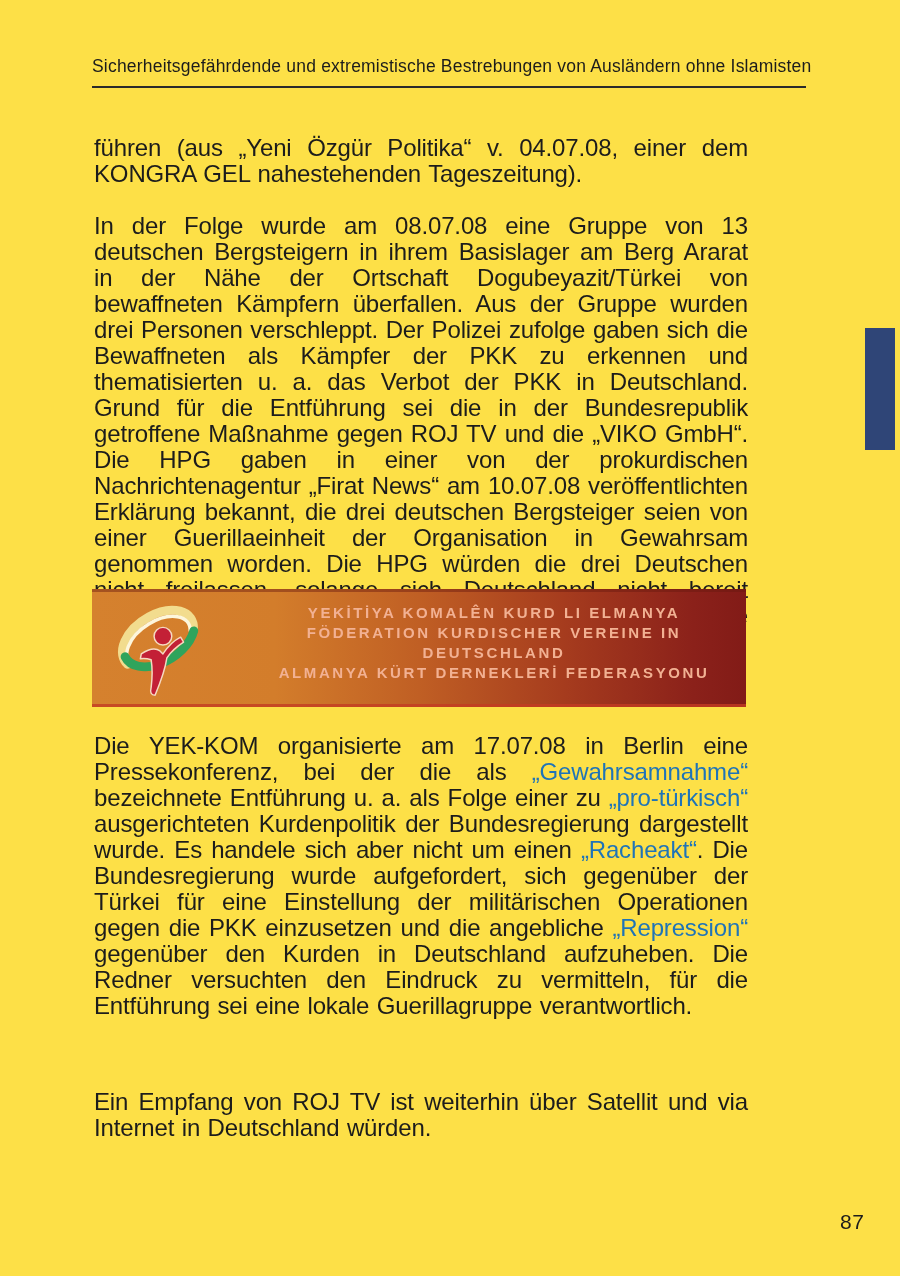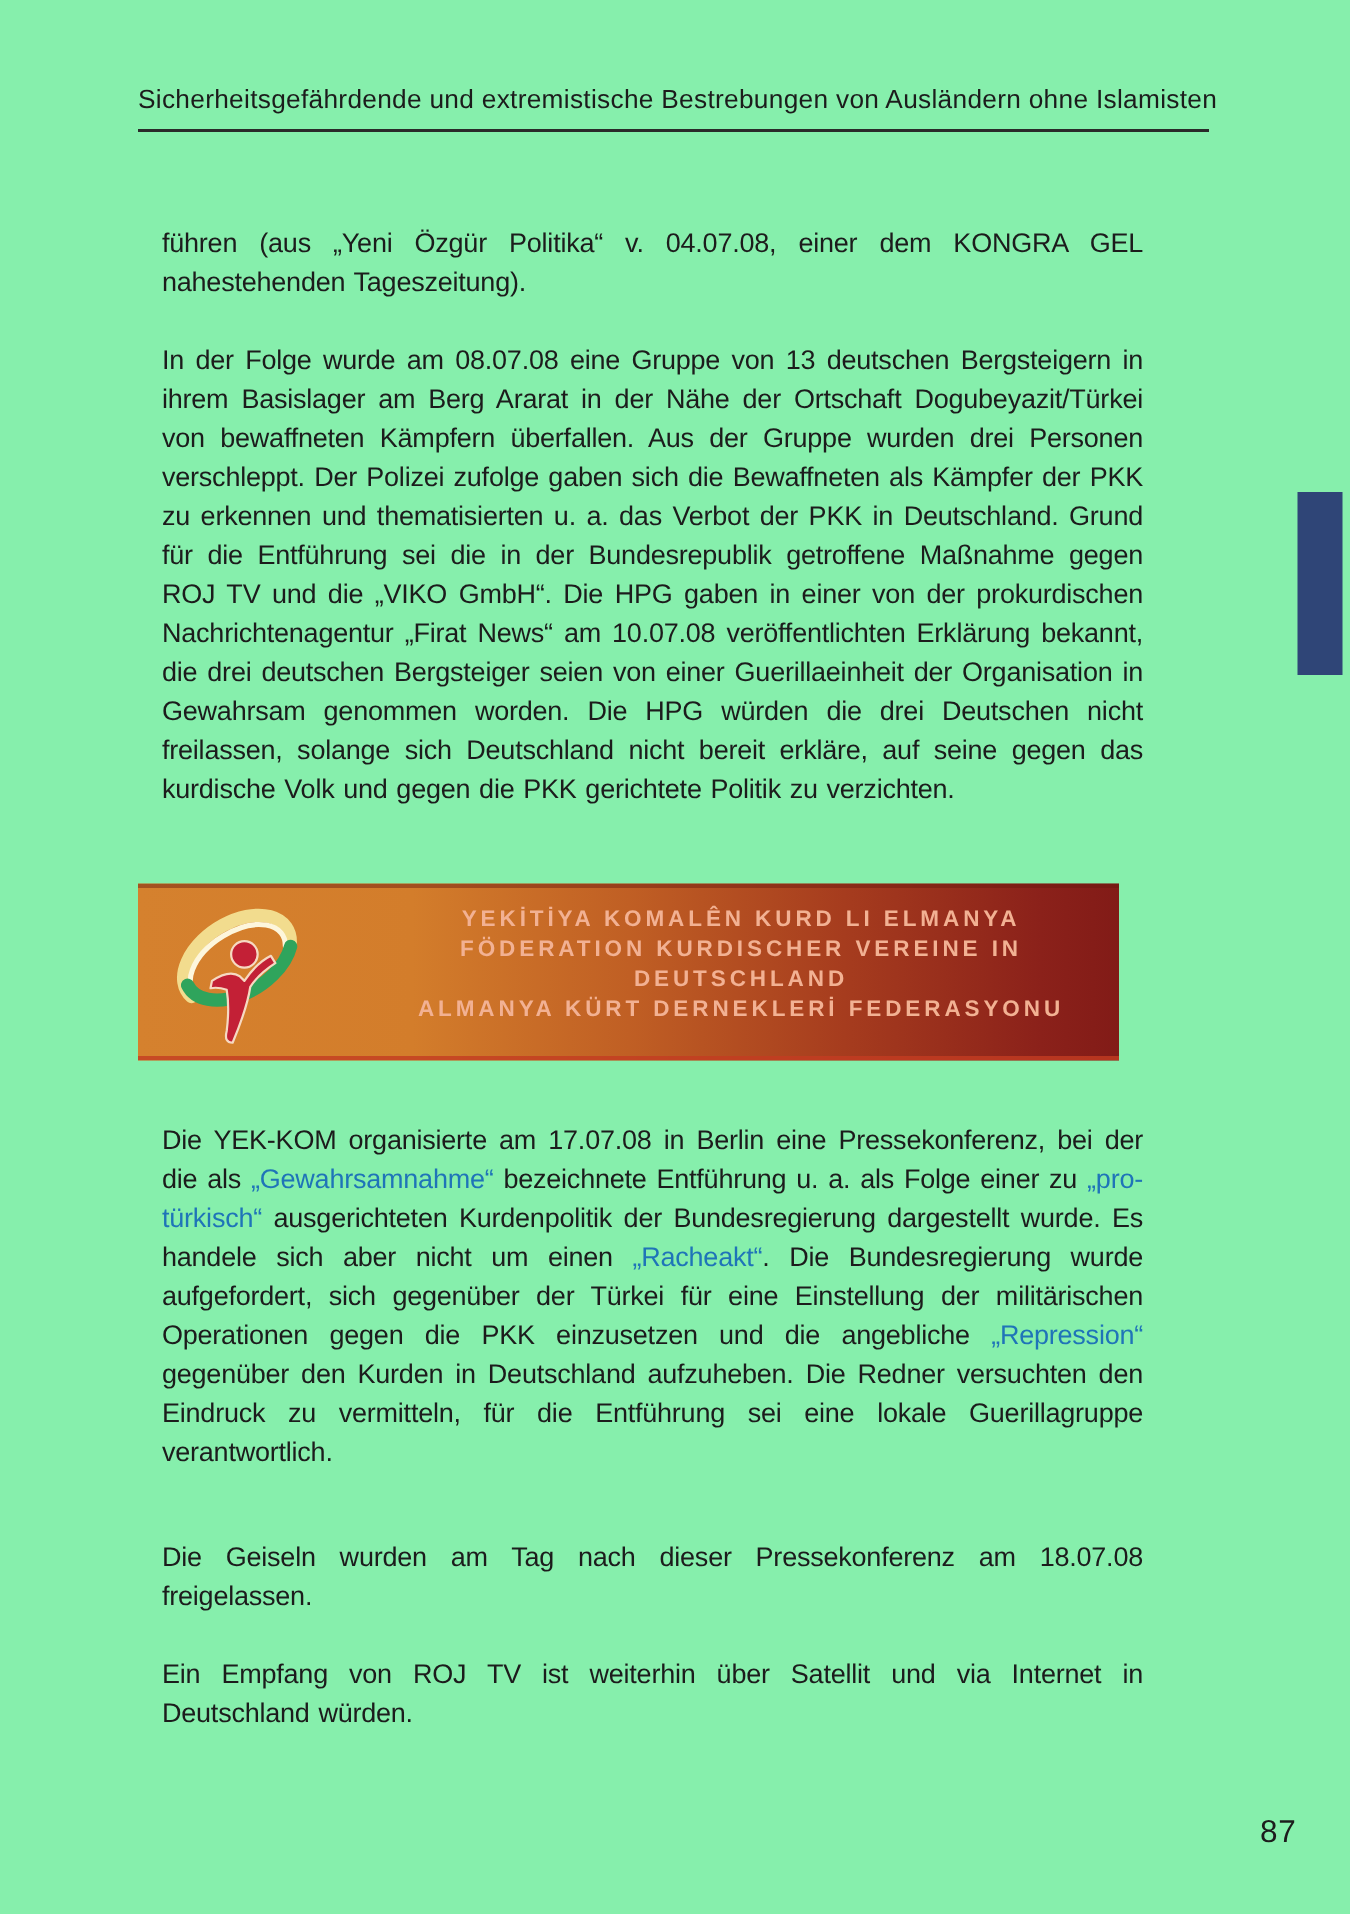--- a/index.html
+++ b/index.html
@@ -3,34 +3,34 @@
 <meta charset="utf-8">
 <style>
   html,body{margin:0;padding:0;}
   body{
     width:900px;height:1276px;
     background:#ffffff;
     font-family:"Liberation Sans", sans-serif;
     color:#1c1c1c;
     -webkit-font-smoothing:antialiased;
   }
-  .page{position:relative;width:900px;height:1276px;background:#86efac;overflow:hidden;}
+  .page{position:relative;width:900px;height:1276px;background:#fde047;overflow:hidden;}
 
   
   .running-header{
     position:absolute;left:92px;top:56px;width:714px;
     font-size:17.5px;letter-spacing:.2px;color:#1c1c1c;
     padding-bottom:9px;border-bottom:2px solid #2a2a2a;
     white-space:nowrap;
   }
 
   
   .bodycol{position:absolute;left:92px;width:654px;}
   p.para{
-    margin:16px;font-size:18px;line-height:26px;
+    margin:2px;font-size:24px;line-height:26px;
     text-align:justify;letter-spacing:-0.15px;word-spacing:1px;
     color:#1c1c1c;
   }
   .run-bold{font-weight:normal;}
   .run-link{color:#1f74b8;}
 
   .p1{top:133px;}
   .p2{top:211px;}
   .p3{top:731px;}
   .p4{top:1009px;}
@@ -101,20 +101,19 @@
       </g>
     </svg>
     <div class="banner-text">
       <div class="banner-sub">YEKİTİYA  KOMALÊN  KURD  LI  ELMANYA</div>
       <div class="banner-sub">FÖDERATION  KURDISCHER  VEREINE  IN  DEUTSCHLAND</div>
       <div class="banner-sub">ALMANYA  KÜRT  DERNEKLERİ  FEDERASYONU</div>
     </div>
   </div>
 
   <p class="para bodycol p3" style="position:absolute;"><span>Die YEK-KOM organisierte am 17.07.08 in Berlin eine Pressekonferenz, bei der die als </span><span class="run-link">„Gewahrsamnahme“</span><span> bezeichnete Entführung u. a. als Folge einer zu </span><span class="run-link">„pro-türkisch“</span><span> ausgerichteten Kurdenpolitik der Bundesregierung dargestellt wurde. Es handele sich aber nicht um einen </span><span class="run-link">„Racheakt“</span><span>. Die Bundesregierung wurde aufgefordert, sich gegenüber der Türkei für eine Einstellung der militärischen Operationen gegen die PKK einzusetzen und die angebliche </span><span class="run-link">„Repression“</span><span> gegenüber den Kurden in Deutschland aufzuheben. Die Redner versuchten den Eindruck zu vermitteln, für die Entführung sei eine lokale Guerillagruppe verantwortlich.</span></p>
-  <p class="para bodycol p4" style="position:absolute;"><span>Die Geiseln wurden am Tag nach dieser Pressekonferenz am 18.07.08 freigelassen.</span></p>
   <p class="para bodycol p5" style="position:absolute;"><span>Ein Empfang von ROJ TV ist weiterhin über Satellit und via Internet in Deutschland würden.</span></p>
 
   <div class="chapter-tab"></div>
 
   <div class="page-number">87</div>
 
 </div>
 
 </body></html>

